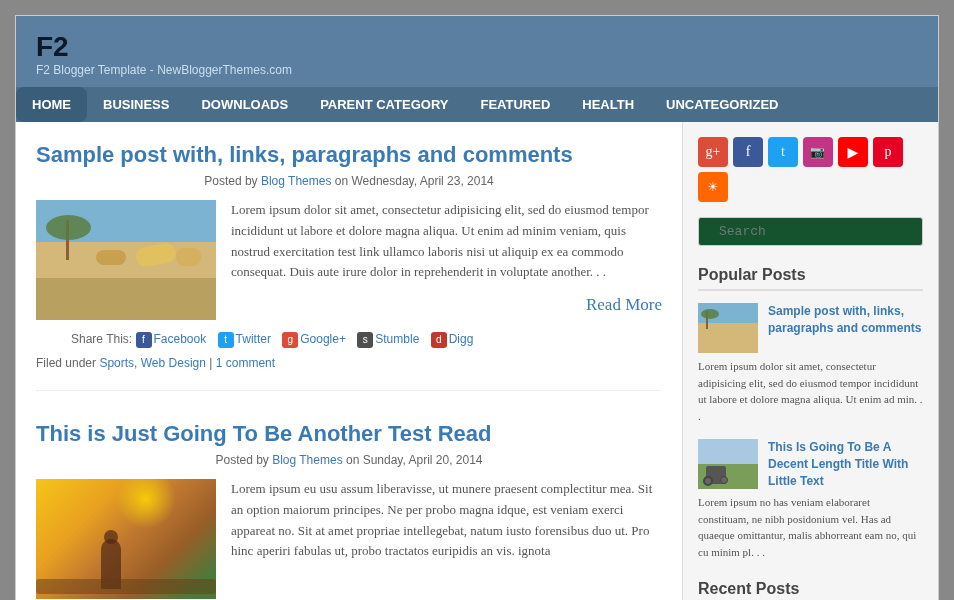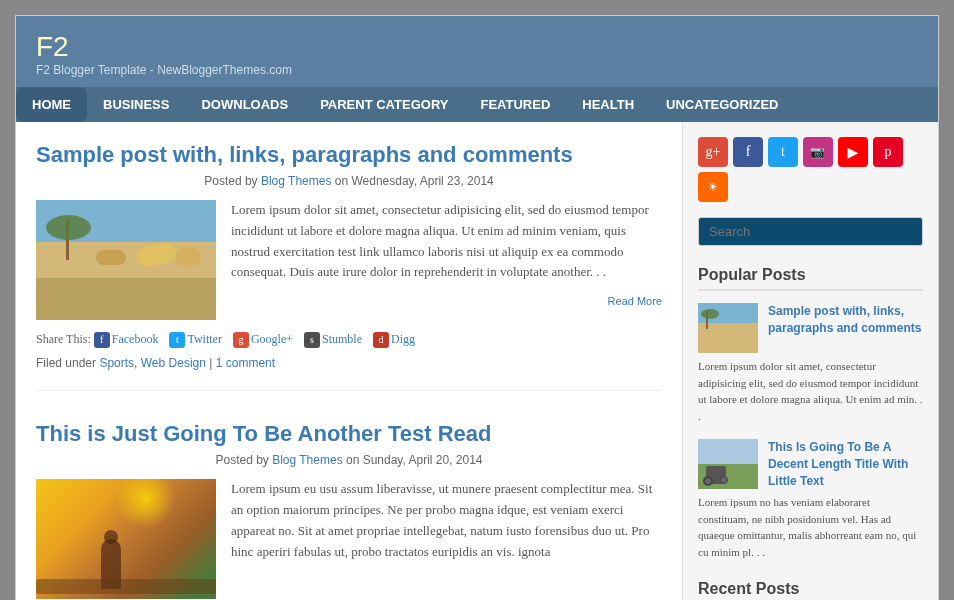--- a/index.html
+++ b/index.html
@@ -17,22 +17,22 @@
       border: 1px solid #ccc;
     }
 
     
     .site-header {
       background: #5a7fa0;
       padding: 15px 20px 10px;
     }
     .site-title {
       font-size: 28px;
-      font-weight: normal;
-      color: #fef9c3;
+      font-weight: bold;
+      color: #0f172a;
       font-family: Arial, sans-serif;
     }
     .site-tagline {
       font-size: 12px;
       color: #cde;
       font-family: Arial, sans-serif;
     }
 
     
     .nav-bar {
@@ -115,31 +115,32 @@
       font-size: 13px;
       line-height: 1.6;
       color: #555;
     }
     .read-more {
       text-align: right;
       margin-top: 8px;
     }
     .read-more a {
       color: #3a7ab5;
-      font-size: 11px;
+      font-size: 17px;
       text-decoration: none;
-      font-family: Liberation Sans, sans-serif;
+      font-family: Liberation Serif, serif;
     }
 
     
     .share-section {
       margin-top: 12px;
       font-size: 12px;
       color: #666;
-      font-family: Liberation Serif, serif;
+      font-family: Liberation Sans, sans-serif;
+      margin-left: 35px;
     }
     .share-section a {
       color: #3a7ab5;
       text-decoration: none;
       margin-right: 8px;
     }
     .share-icon {
       display: inline-block;
       width: 16px;
       height: 16px;
@@ -198,27 +199,27 @@
     .si-youtube { background: #ff0000; }
     .si-pinterest { background: #e60023; }
     .si-rss { background: #f60; }
 
     
     .search-box {
       margin-bottom: 20px;
     }
     .search-input {
       width: 100%;
-      padding: 6px 10px;
+      padding: 6px 20px;
       border: 1px solid #ccc;
       border-radius: 3px;
       font-size: 13px;
       color: #aaa;
-      background: #0c4a6e;
-      font-family: Liberation Sans, sans-serif;
+      background: #14532d;
+      font-family: Liberation Mono, monospace;
     }
 
     
     .sidebar-section {
       margin-bottom: 20px;
     }
     .sidebar-section-title {
       font-size: 16px;
       font-weight: bold;
       color: #444;

